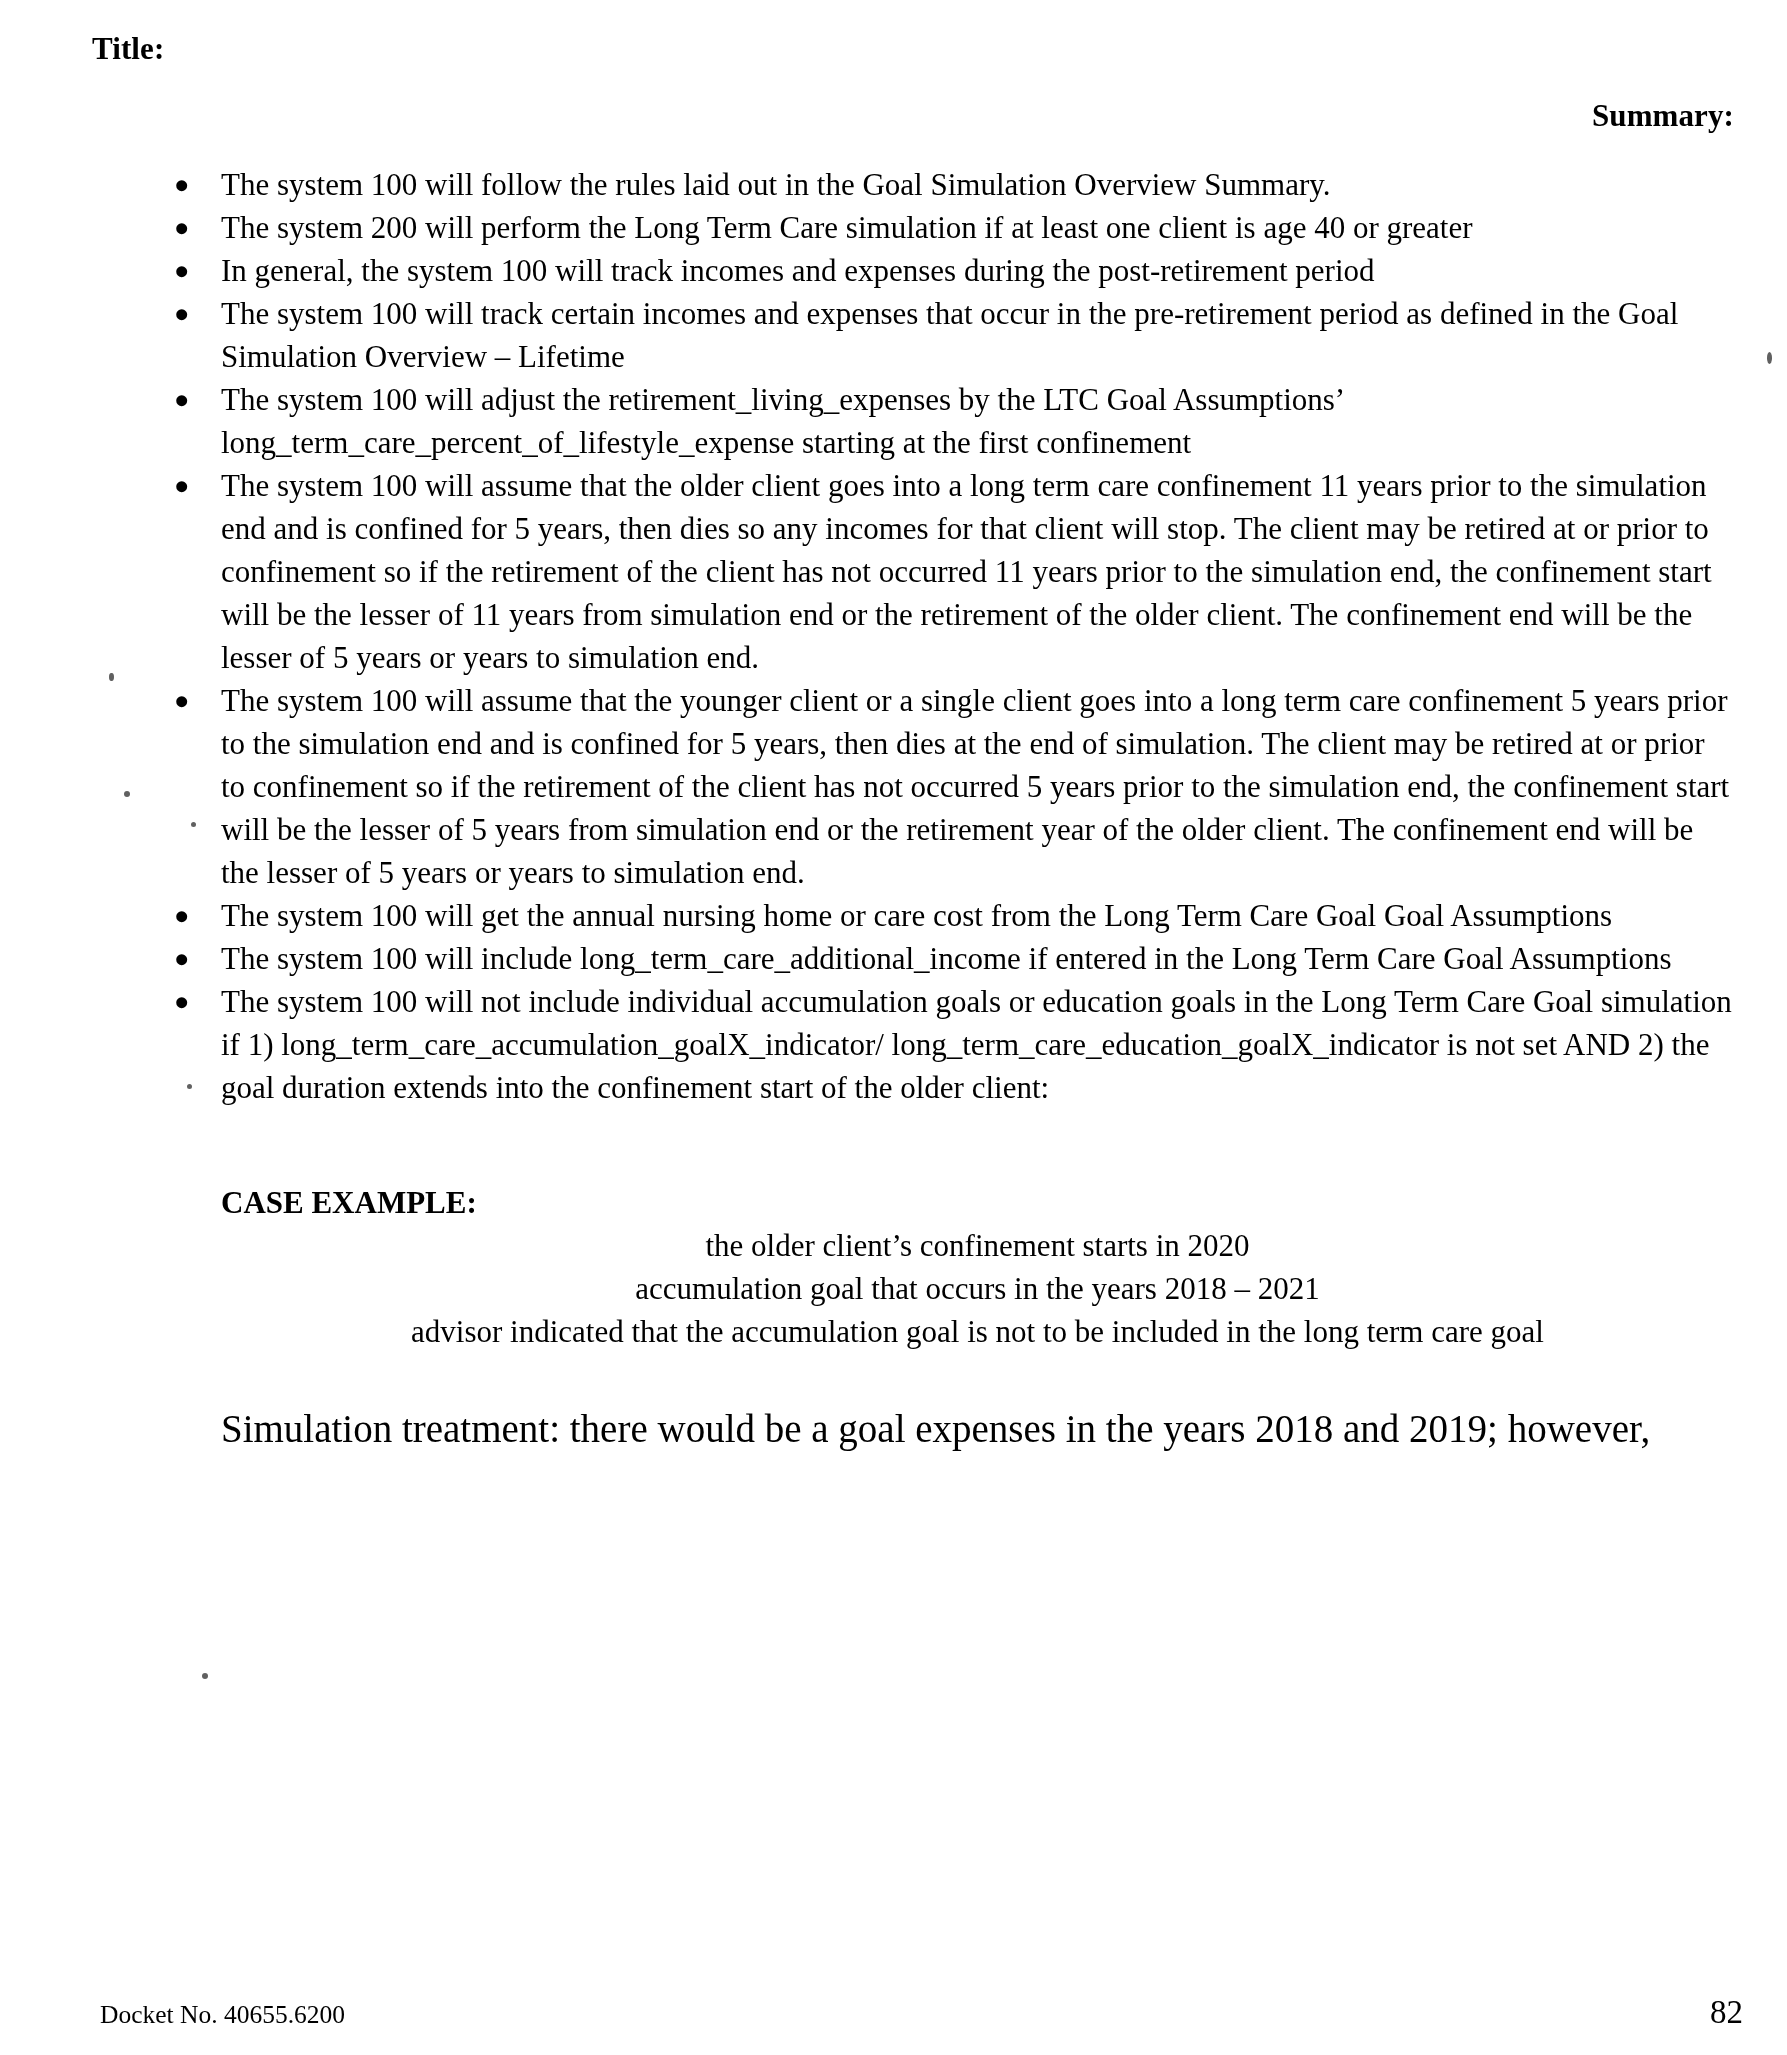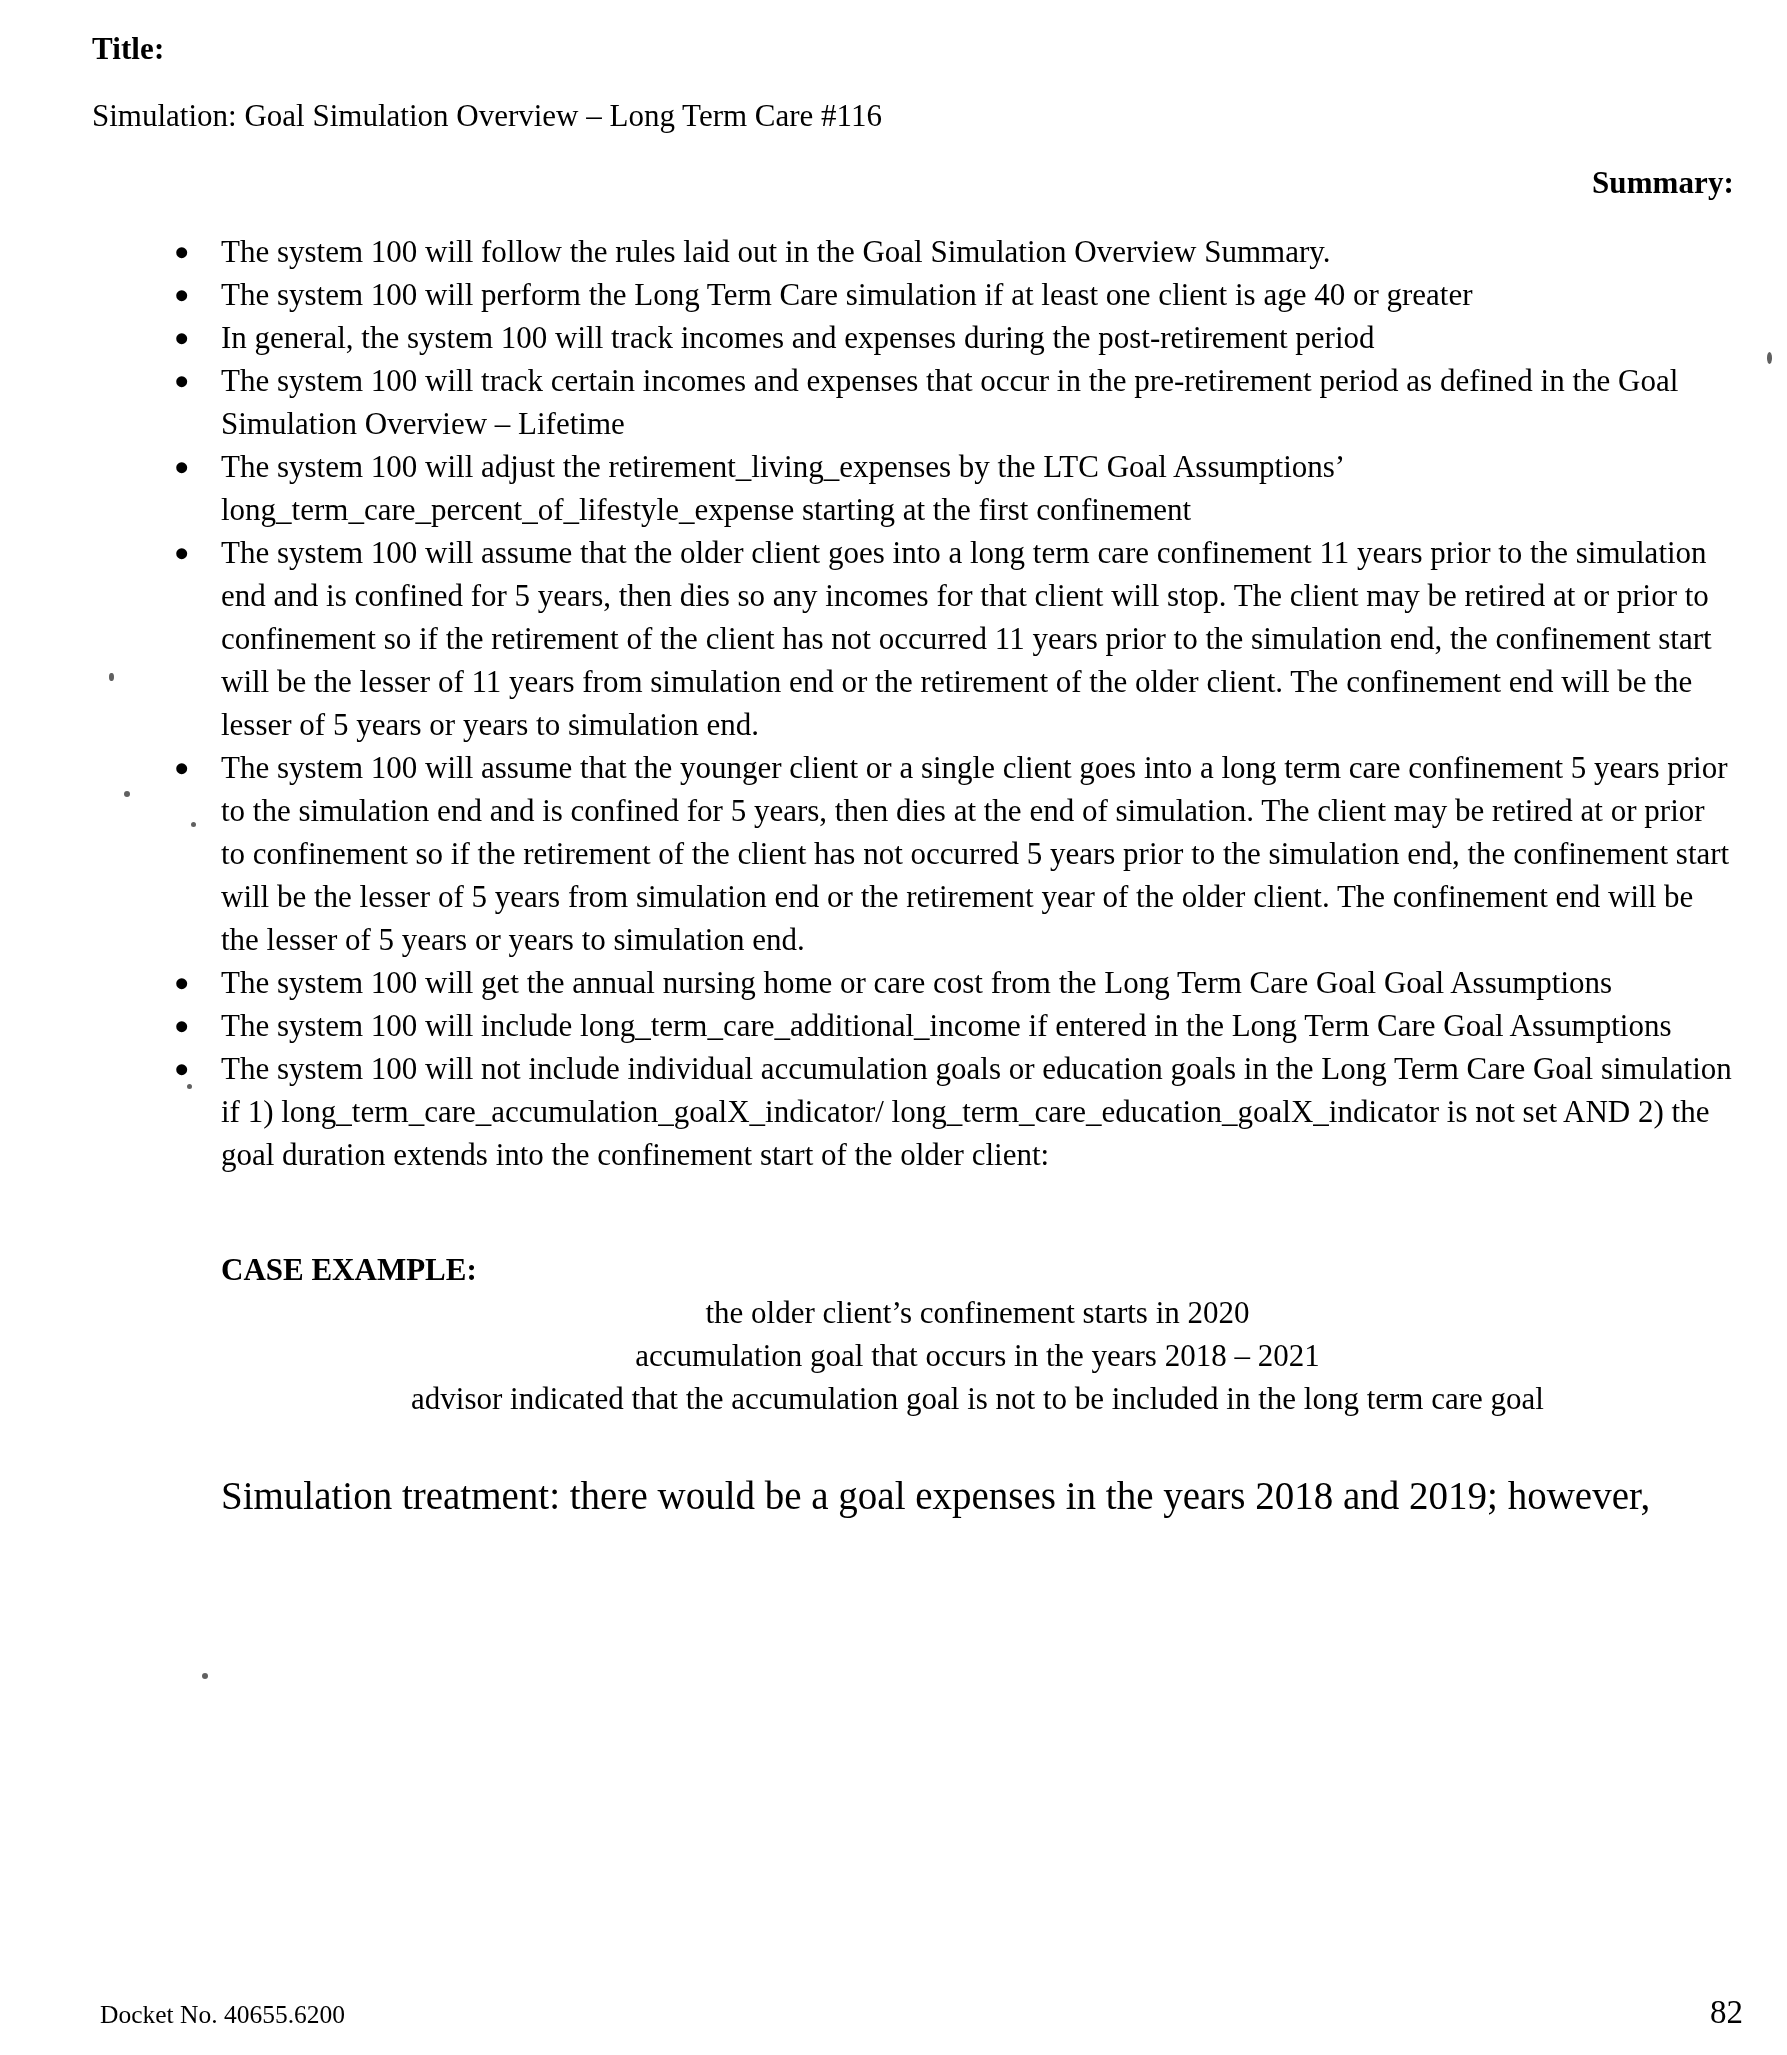--- a/index.html
+++ b/index.html
@@ -131,33 +131,32 @@
   <div class="speck" style="left:96px; top:791px; width:6px; height:6px;"></div>
   <div class="speck" style="left:163px; top:822px; width:5.2px; height:5.2px;"></div>
   <div class="speck" style="left:81px; top:673px; width:4.5px; height:8.2px;"></div>
   <div class="speck" style="left:159px; top:1084px; width:5.2px; height:5.2px;"></div>
   <div class="speck" style="left:174px; top:1673px; width:6px; height:6px;"></div>
 
   <div class="content">
 
     <div class="heading">Title:</div>
 
-    <div class="line">Simulation: Goal Simulation Overview – Long Term Care #116</div>
 
 
     <div class="heading" style="margin-bottom:31.5px;text-align:right;">Summary:</div>
 
     <ul class="summary-list">
       <li>
         <span class="bullet">●</span>
         <span>The system 100 will follow the rules laid out in the Goal Simulation Overview Summary.</span>
       </li>
       <li>
         <span class="bullet">●</span>
-        <span>The system 100 will perform the Long Term Care simulation if at least one client is age 40 or greater</span>
+        <span>The system 200 will perform the Long Term Care simulation if at least one client is age 40 or greater</span>
       </li>
       <li>
         <span class="bullet">●</span>
         <span>In general, the system 100 will  track incomes and expenses during the post-retirement period</span>
       </li>
       <li>
         <span class="bullet">●</span>
         <span>The system 100 will track certain incomes and expenses that occur in the pre-retirement period as defined in the Goal Simulation Overview – Lifetime</span>
       </li>
       <li>

